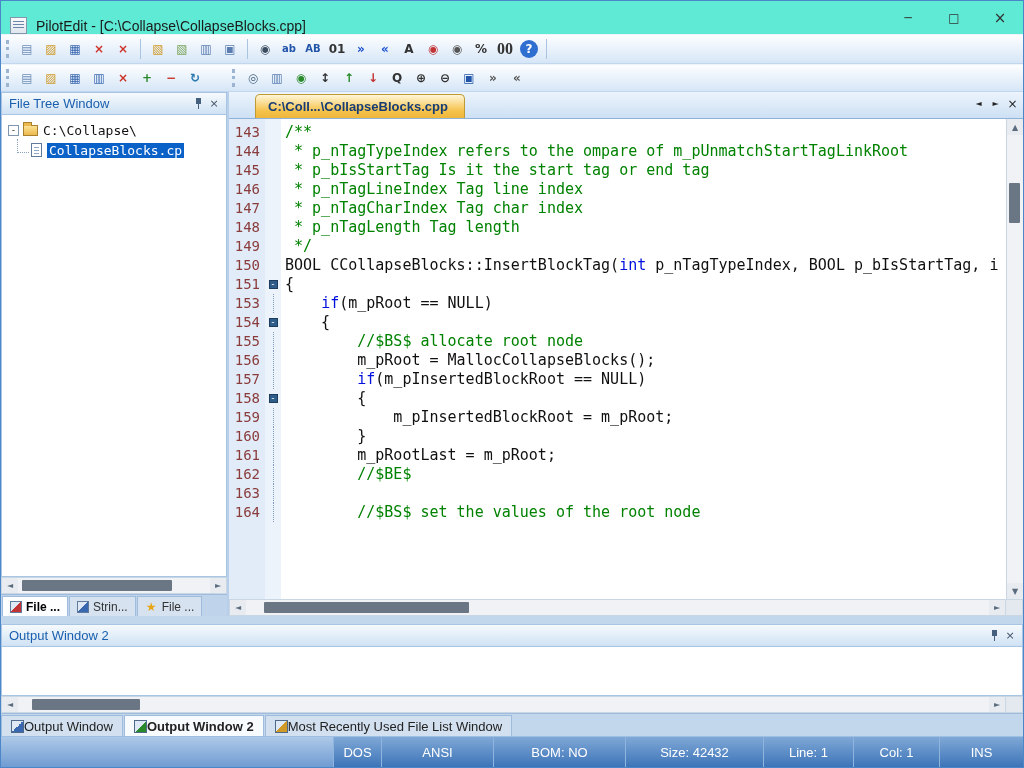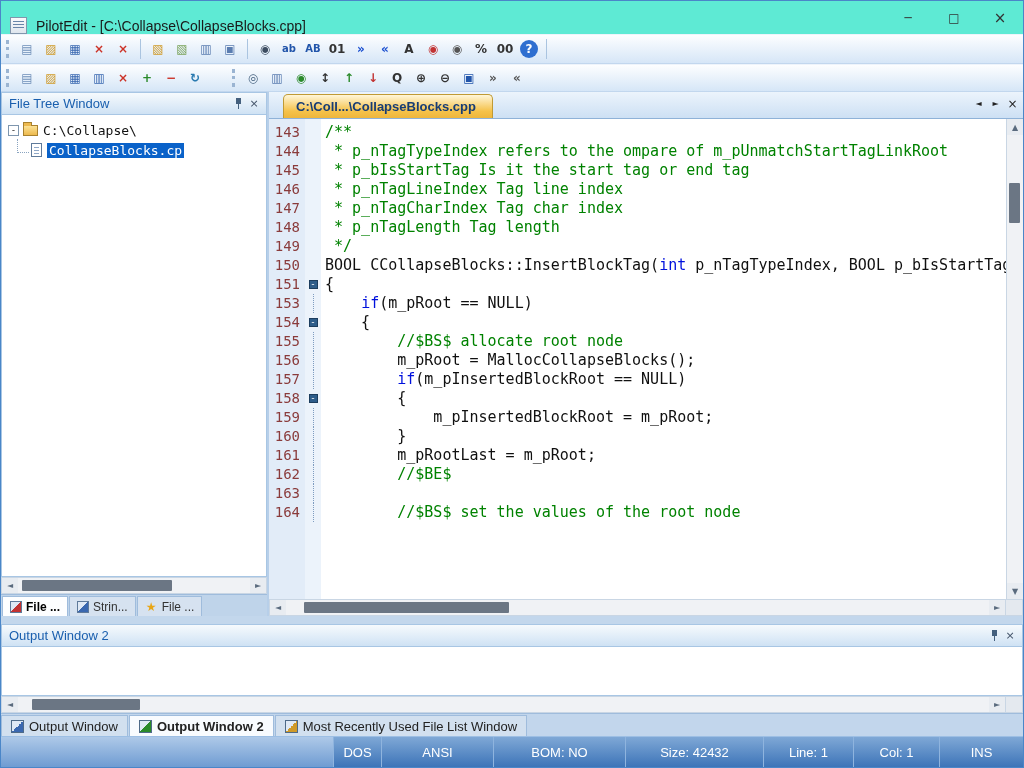--- a/index.html
+++ b/index.html
@@ -24,21 +24,21 @@
   .toolbar.row1{height:30px}
   .toolbar.row2{height:28px}
   .grip{width:3px;height:18px;border-left:3px dotted #9ab4d2;margin:0 6px 0 3px;flex:0 0 auto}
   .tb-icons{display:flex;align-items:center}
   .tb-icon{width:22px;height:22px;margin:0 1px;border:none;background:transparent;display:grid;place-items:center;font-size:12px;font-weight:bold;font-family:"DejaVu Sans",sans-serif;border-radius:3px;line-height:1;padding:0}
   .tb-sep{width:1px;height:20px;background:#aac4e0;margin:0 5px}
   .tb-gap{width:22px}
 
   
   .main{flex:1;display:flex;min-height:0}
-  .left-panel{width:268px;flex:0 0 auto;display:flex;flex-direction:column;border-right:2px solid #b7cfe9;background:#eef4fb}
+  .left-panel{width:228px;flex:0 0 auto;display:flex;flex-direction:column;border-right:2px solid #b7cfe9;background:#eef4fb}
   .panel-header{height:23px;background:linear-gradient(#f6fafd,#cfe2f4);border:1px solid #a8c6e4;display:flex;align-items:center;padding:0 4px 0 7px;flex:0 0 auto}
   .panel-title{font-size:13px;color:#1a5fae;flex:1;white-space:nowrap;overflow:hidden}
   .mini-btn{width:16px;height:16px;border:none;background:transparent;display:grid;place-items:center;color:#44546a;font-size:11px;padding:0;font-family:"DejaVu Sans",sans-serif}
   .pin-icon{width:9px;height:11px;position:relative;display:inline-block}
   .pin-icon::before{content:"";position:absolute;left:2px;top:0;width:5px;height:6px;background:#44607e}
   .pin-icon::after{content:"";position:absolute;left:4px;top:6px;width:1px;height:5px;background:#44607e}
 
   .tree{flex:1;background:#fff;border:1px solid #a8c6e4;border-top:none;padding:5px 2px;overflow:hidden;font-family:"DejaVu Sans Mono",monospace;font-size:13px;min-height:0}
   .tree-row{display:flex;align-items:center;height:20px}
   .expand-box{width:11px;height:11px;border:1px solid #7e96ae;background:#fff;font-size:9px;line-height:9px;text-align:center;margin:0 4px;color:#222;flex:0 0 auto}
@@ -67,21 +67,21 @@
 
   
   .side-tabs{height:22px;display:flex;align-items:stretch;background:#bfd4ea;padding:1px 1px 0;gap:1px;flex:0 0 auto;border-top:1px solid #9fbcdc}
   .side-tab{display:flex;align-items:center;gap:4px;padding:0 7px;font-size:12px;color:#333;background:#d6e2f0;border:1px solid #9fbcdc;border-bottom:none;white-space:nowrap;overflow:hidden}
   .side-tab.active{background:#fdfeff;font-weight:bold;color:#000}
   .tab-icon{width:12px;height:12px;flex:0 0 auto;border:1px solid #5f7a9a;background:linear-gradient(135deg,#e8f0fa 50%,#4a78b8 50%)}
   .tab-icon.star{border:none;background:none;color:#e8a616;font-size:12px;line-height:12px;width:13px;text-align:center;font-family:"DejaVu Sans",sans-serif}
 
   
   .editor-panel{flex:1;display:flex;flex-direction:column;min-width:0;background:#fff}
-  .tabbar{height:27px;background:linear-gradient(#ecf4fc,#cde0f4);display:flex;align-items:flex-end;padding-left:14px;position:relative;flex:0 0 auto;border-bottom:1px solid #8fb2d8}
+  .tabbar{height:27px;background:linear-gradient(#ecf4fc,#cde0f4);display:flex;align-items:flex-end;padding-left:26px;position:relative;flex:0 0 auto;border-bottom:1px solid #8fb2d8}
   .editor-tab{height:24px;display:flex;align-items:center;padding:0 16px 0 12px;background:linear-gradient(#fff6d8,#f5c24a 70%,#eeb63c);border:1px solid #c09a34;border-bottom:none;border-radius:5px 5px 0 0;font-size:13px;font-weight:bold;color:#173c74;white-space:nowrap}
   .tab-ctrls{position:absolute;right:3px;top:4px;display:flex;gap:2px}
   .tab-ctrl{width:15px;height:15px;border:none;background:transparent;font-size:8px;color:#222;display:grid;place-items:center;padding:0;font-family:"DejaVu Sans",sans-serif}
   .tab-ctrl.close{font-size:12px}
   .editor-body{flex:1;display:flex;min-height:0}
   .code-area{flex:1;min-width:0;overflow:hidden;background:linear-gradient(to right,#e2ecf8 0 36px,#ecf3fb 36px 52px,#fff 52px);padding-top:4px}
   .code-row{display:flex;height:19px;line-height:19px;font-family:"DejaVu Sans Mono",monospace}
   .ln{width:36px;flex:0 0 auto;text-align:right;padding-right:5px;color:#8a3b3b;font-size:14px}
   .fold{width:16px;flex:0 0 auto;display:flex;align-items:center;justify-content:center}
   .fold.bar::before{content:"";width:0;height:19px;border-left:1px dotted #7e9cc0}
@@ -91,21 +91,21 @@
   .seg-k{color:#0011dd}
   .seg-p{color:#101010}
 
   
   .splitter{height:8px;background:#c3d7ec;flex:0 0 auto}
   .output-panel{flex:0 0 auto;display:flex;flex-direction:column;background:#eef4fb}
   .output-content{height:49px;background:#fff;border:1px solid #a8c6e4;border-top:none}
 
   
   .bottom-tabs{height:23px;background:#c2d6ec;display:flex;align-items:stretch;gap:1px;padding-top:1px;flex:0 0 auto;border-top:1px solid #9fbcdc}
-  .bottom-tab{display:flex;align-items:center;gap:5px;padding:0 9px;font-size:13px;background:#d2e0ef;border:1px solid #9fbcdc;border-bottom:none;color:#222;white-space:nowrap}
+  .bottom-tab{display:flex;align-items:center;padding:0 9px;font-size:13px;background:#d2e0ef;border:1px solid #9fbcdc;border-bottom:none;color:#222;white-space:nowrap}
   .bottom-tab.active{background:#f8fbfe;font-weight:bold}
   .btab-icon{width:13px;height:13px;border:1px solid #4e6a88;flex:0 0 auto}
 
   
   .statusbar{height:31px;flex:0 0 auto;display:flex;align-items:stretch;background:linear-gradient(#7fa8d6,#3d74b8);color:#fff;font-size:13px;border-top:1px solid #9dbfe4}
   .status-msg{flex:1;background:linear-gradient(#aec9e8,#6f9cd2)}
   .status-seg{display:grid;place-items:center;border-left:1px solid #8fb4de;padding:0 4px;white-space:nowrap}
   [data-name="status-format"]{width:48px}
   [data-name="status-encoding"]{width:112px}
   [data-name="status-bom"]{width:132px}
@@ -147,21 +147,21 @@
         <button class="tb-icon" data-name="find-icon" style="color: rgb(60, 76, 96);">◉</button>
         <button class="tb-icon" data-name="replace-icon" style="color: rgb(34, 85, 170); font-size: 10px;">ab</button>
         <button class="tb-icon" data-name="find-in-files-icon" style="color: rgb(34, 85, 170); font-size: 10px;">AB</button>
         <button class="tb-icon" data-name="hex-mode-icon" style="color: rgb(51, 51, 51); font-size: 12px;">01</button>
         <button class="tb-icon" data-name="next-match-icon" style="color: rgb(26, 79, 208);">»</button>
         <button class="tb-icon" data-name="prev-match-icon" style="color: rgb(26, 79, 208);">«</button>
         <button class="tb-icon" data-name="script-icon" style="color: rgb(51, 51, 51);">A</button>
         <button class="tb-icon" data-name="compare-files-icon" style="color: rgb(194, 51, 51);">◉</button>
         <button class="tb-icon" data-name="compare-dirs-icon" style="color: rgb(85, 85, 85);">◉</button>
         <button class="tb-icon" data-name="regex-icon" style="color: rgb(51, 51, 51);">%</button>
-        <button class="tb-icon" data-name="null-char-icon" style="color: rgb(51, 51, 51); font-size: 12px;">00</button>
+        <button class="tb-icon" data-name="null-char-icon" style="color: rgb(51, 51, 51); font-size: 16px; font-family: Liberation Serif, serif;">00</button>
         <button class="tb-icon" data-name="help-icon" style="color: rgb(255, 255, 255); background: rgb(47, 111, 208); border-radius: 50%; width: 18px; height: 18px; margin: 0px 3px;">?</button>
         <span class="tb-sep" data-name="toolbar-separator"></span>
       </div>
   </div>
 
   <div class="toolbar row2" data-name="secondary-toolbar">
     <span class="grip" data-name="toolbar-grip"></span>
     <div class="tb-icons" data-name="workspace-toolbar-icons">
         <button class="tb-icon" data-name="new-workspace-icon" style="color: rgb(111, 143, 184);">▤</button>
         <button class="tb-icon" data-name="open-workspace-icon" style="color: rgb(208, 154, 40);">▨</button>

